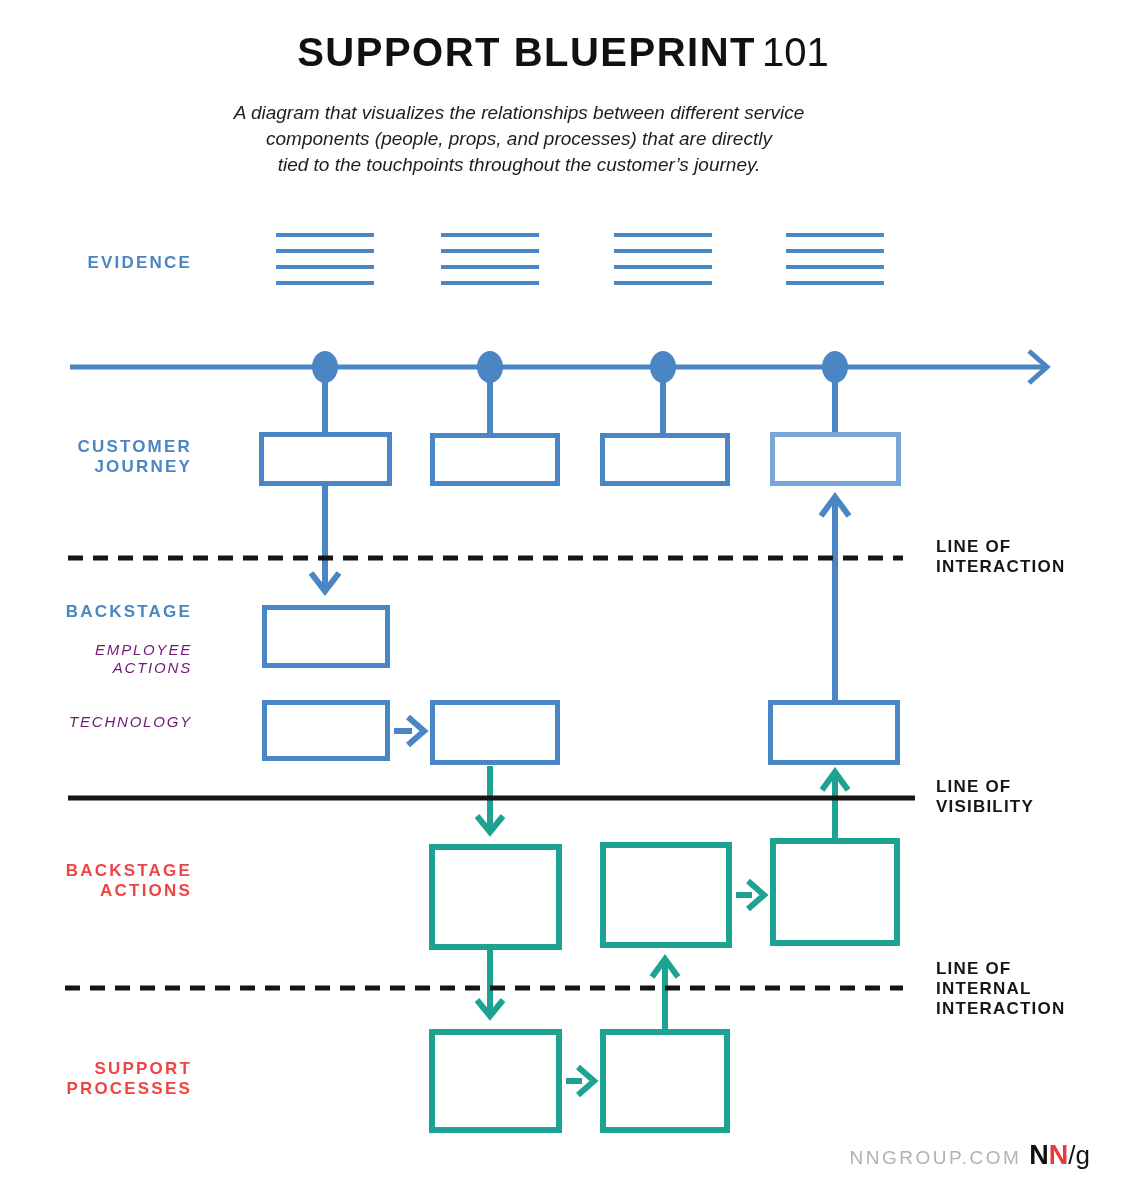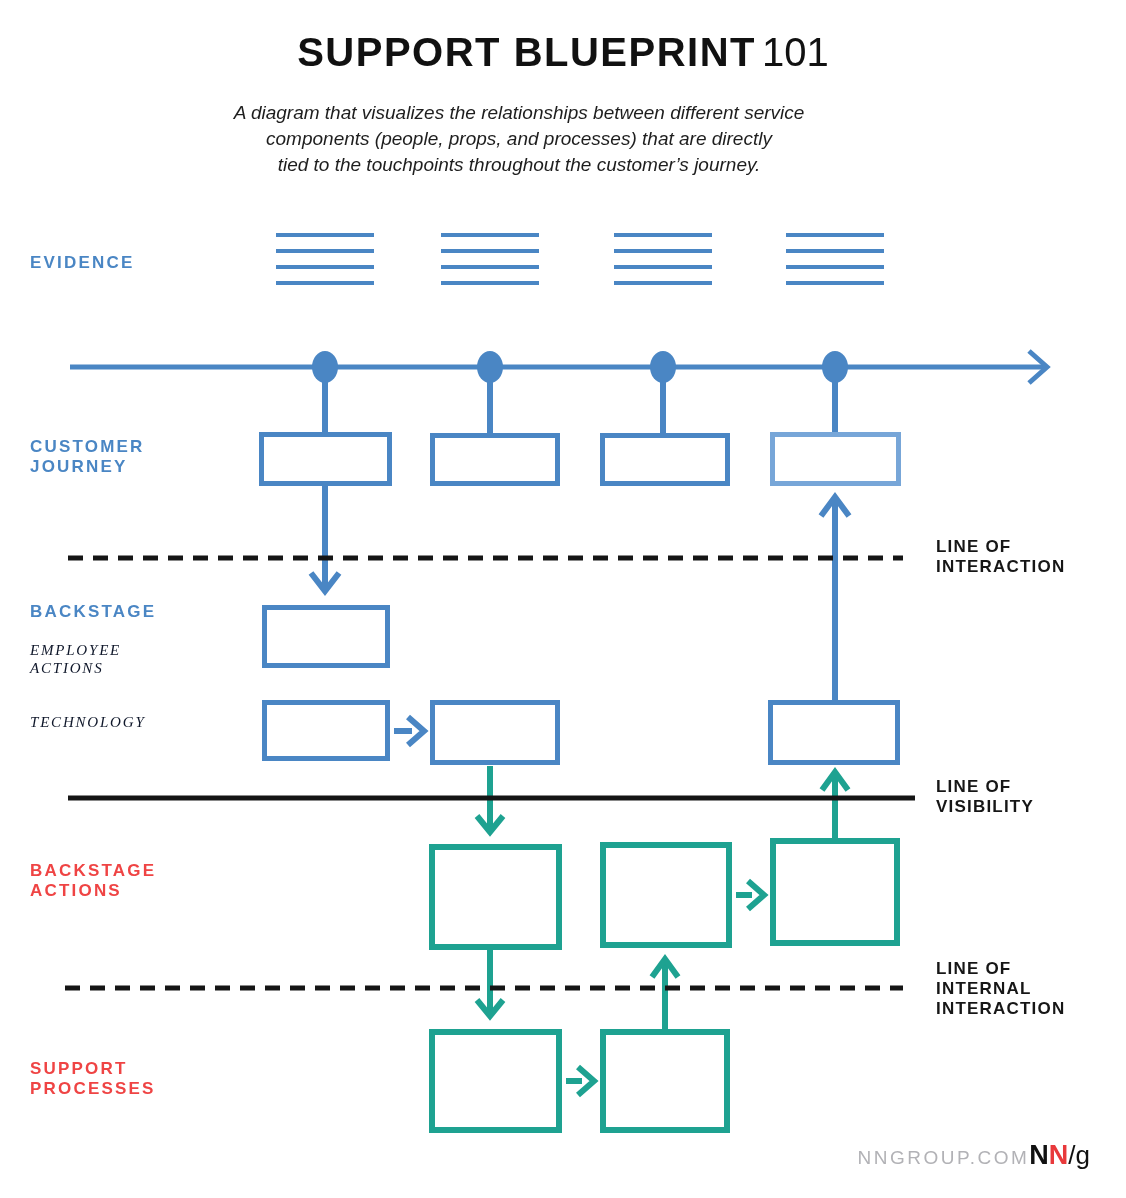--- a/index.html
+++ b/index.html
@@ -35,41 +35,41 @@
   .box.teal   { border: 6px solid #1ea291; }
   
   .evidence-group { position: absolute; top: 233px; width: 98px; z-index: 2; }
   .evidence-group .bar {
     width: 98px; height: 4px; background: #4a86c4; margin-bottom: 12px;
   }
   .evidence-group .bar:last-child { margin-bottom: 0; }
   
   .row-label {
     position: absolute; left: 30px; width: 162px;
-    text-align: left; white-space: pre-line;
+    text-align: right; white-space: pre-line;
     font-size: 17px; font-weight: 700; letter-spacing: 2.2px;
     line-height: 20px;
   }
   .row-label.blue { color: #4a86c4; }
   .row-label.teal { color: #ef4444; }
   .row-label.sub {
-    font-weight: 400; font-style: italic; color: #0f172a;
-    font-size: 15px; letter-spacing: 1.8px; line-height: 18px; font-family: Liberation Serif, serif;
+    font-weight: 400; font-style: italic; color: #701a75;
+    font-size: 15px; letter-spacing: 1.8px; line-height: 18px;
   }
   
   .boundary-label {
     position: absolute; left: 936px; width: 210px;
     white-space: pre-line;
     font-size: 17px; font-weight: 700; letter-spacing: 1.2px;
     line-height: 20px; color: #161616;
   }
   
   .footer {
     position: absolute; top: 1140px; right: 36px;
-    display: flex; align-items: baseline; gap: 0;
+    display: flex; align-items: baseline; gap: 8px;
     z-index: 2;
   }
   .footer .site {
     color: #b2b2b6; font-size: 19px; letter-spacing: 2.5px; font-weight: 400;
   }
   .footer .logo { font-size: 27px; font-weight: 700; color: #111111; letter-spacing: 0; }
   .footer .logo .n2 { color: #e8393b; }
   .footer .logo .g { font-weight: 400; font-size: 26px; }
 </style>
 </head>

